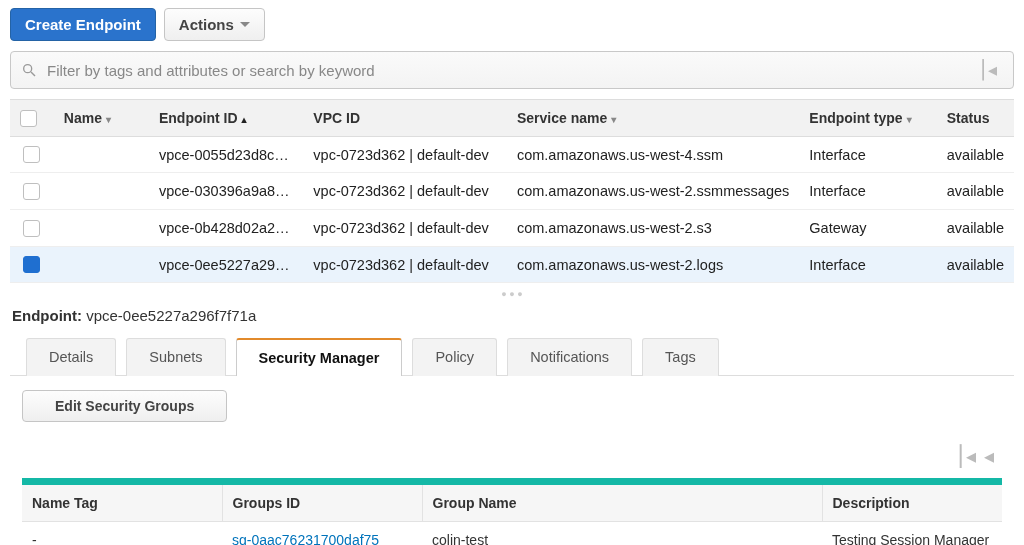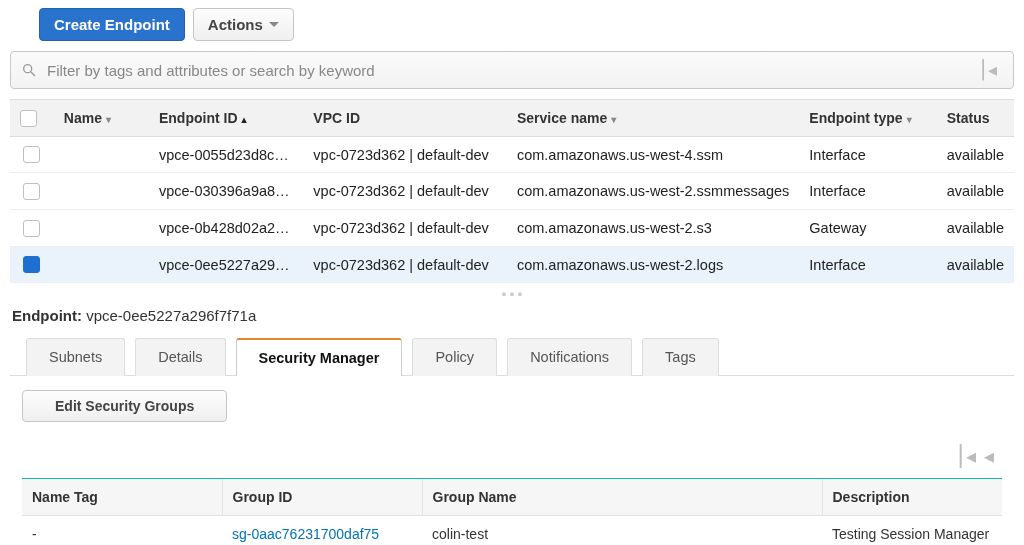--- a/index.html
+++ b/index.html
@@ -14,21 +14,21 @@
   }
   .toolbar { display: flex; gap: 8px; margin-bottom: 10px; }
   .btn {
     display: inline-flex; align-items: center; gap: 6px;
     padding: 7px 14px;
     font-size: 15px; font-weight: 600;
     border-radius: 4px;
     cursor: pointer;
     border: 1px solid;
   }
-  .btn-primary { background:#2a73cc; border-color:#2463a6; color:#fff;margin-left:29px; }
+  .btn-primary { background:#2a73cc; border-color:#2463a6; color:#fff; }
   .btn-secondary {
     background: linear-gradient(#fdfdfd,#efefef);
     border-color:#c5c5c5; color:#444;text-align:center;
   }
   .caret-down {
     width:0; height:0; border-left:5px solid transparent;
     border-right:5px solid transparent; border-top:5px solid #888;
   }
   .search-wrap {
     display:flex; align-items:center;
@@ -95,21 +95,21 @@
     background:linear-gradient(#fdfdfd,#efefef); color:#444; cursor:pointer;
     margin-bottom:18px;
   }
 
   .pager { display:flex; justify-content:flex-end; gap:8px; color:#bbb; font-size:20px; padding:4px 8px 10px; }
   .pager span{cursor:pointer;}
 
   .sg-table { width:100%; border-collapse:collapse; }
   .sg-table th {
     text-align:left; padding:10px 10px; font-weight:700;
-    border-top:1px solid #14b8a6; border-bottom:1px solid #e2e2e2; background:#f6f6f6;
+    border-top:7px solid #14b8a6; border-bottom:1px solid #e2e2e2; background:#f6f6f6;
   }
   .sg-table th + th { border-left:1px solid #e2e2e2; }
   .sg-table td { padding:10px 10px; }
   .sg-name{width:200px;} .sg-gid{width:200px;} .sg-gname{width:400px;} .sg-desc{}
 </style>
 </head>
 <body>
 
 <div class="toolbar">
   <button class="btn btn-primary">
@@ -192,22 +192,22 @@
 </table>
 
 <div class="sep">● ● ●</div>
 
 <div class="detail-header">
   <span class="label">Endpoint:</span>
   <span>vpce-0ee5227a296f7f71a</span>
 </div>
 
 <div class="tabs">
+  <div class="tab"><span>Details</span></div>
   <div class="tab"><span>Subnets</span></div>
-  <div class="tab"><span>Details</span></div>
   <div class="tab active"><span>Security Manager</span></div>
   <div class="tab"><span>Policy</span></div>
   <div class="tab"><span>Notifications</span></div>
   <div class="tab"><span>Tags</span></div>
 </div>
 
 <div class="tab-panel">
   <button class="btn-small">
     <span>Edit Security Groups</span>
   </button>
@@ -220,21 +220,21 @@
   <table class="sg-table">
     <colgroup>
         <col class="sg-name">
         <col class="sg-gid">
         <col class="sg-gname">
         <col class="sg-desc">
       </colgroup>
     <thead>
       <tr>
         <th><span>Name Tag</span></th>
-        <th><span>Group ID</span></th>
+        <th><span>Groups ID</span></th>
         <th><span>Group Name</span></th>
         <th><span>Description</span></th>
       </tr>
     </thead>
     <tbody id="sg-rows">
         <tr>
           <td>-</td>
           <td class="link">sg-0aac76231700daf75</td>
           <td>colin-test</td>
           <td>Testing Session Manager</td>

